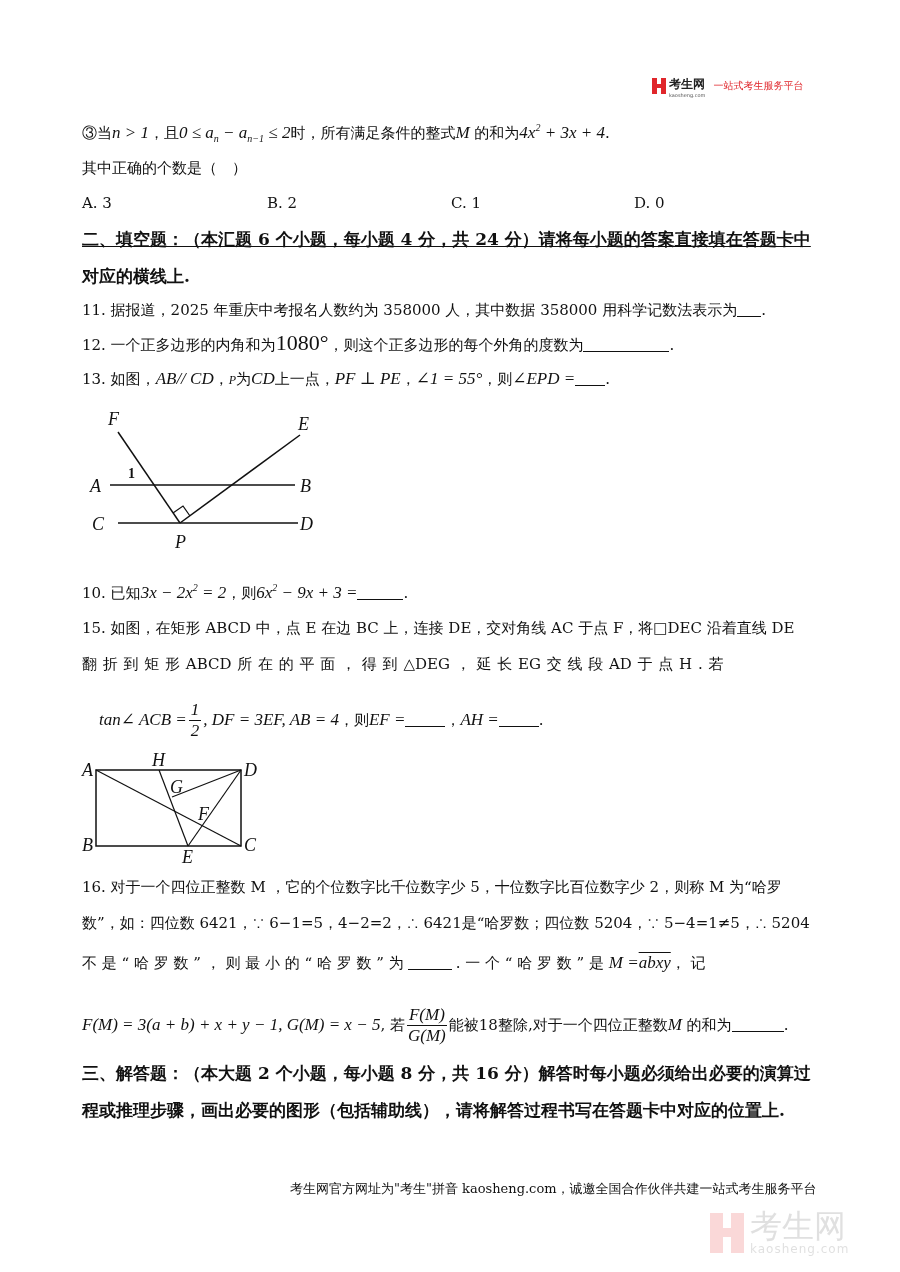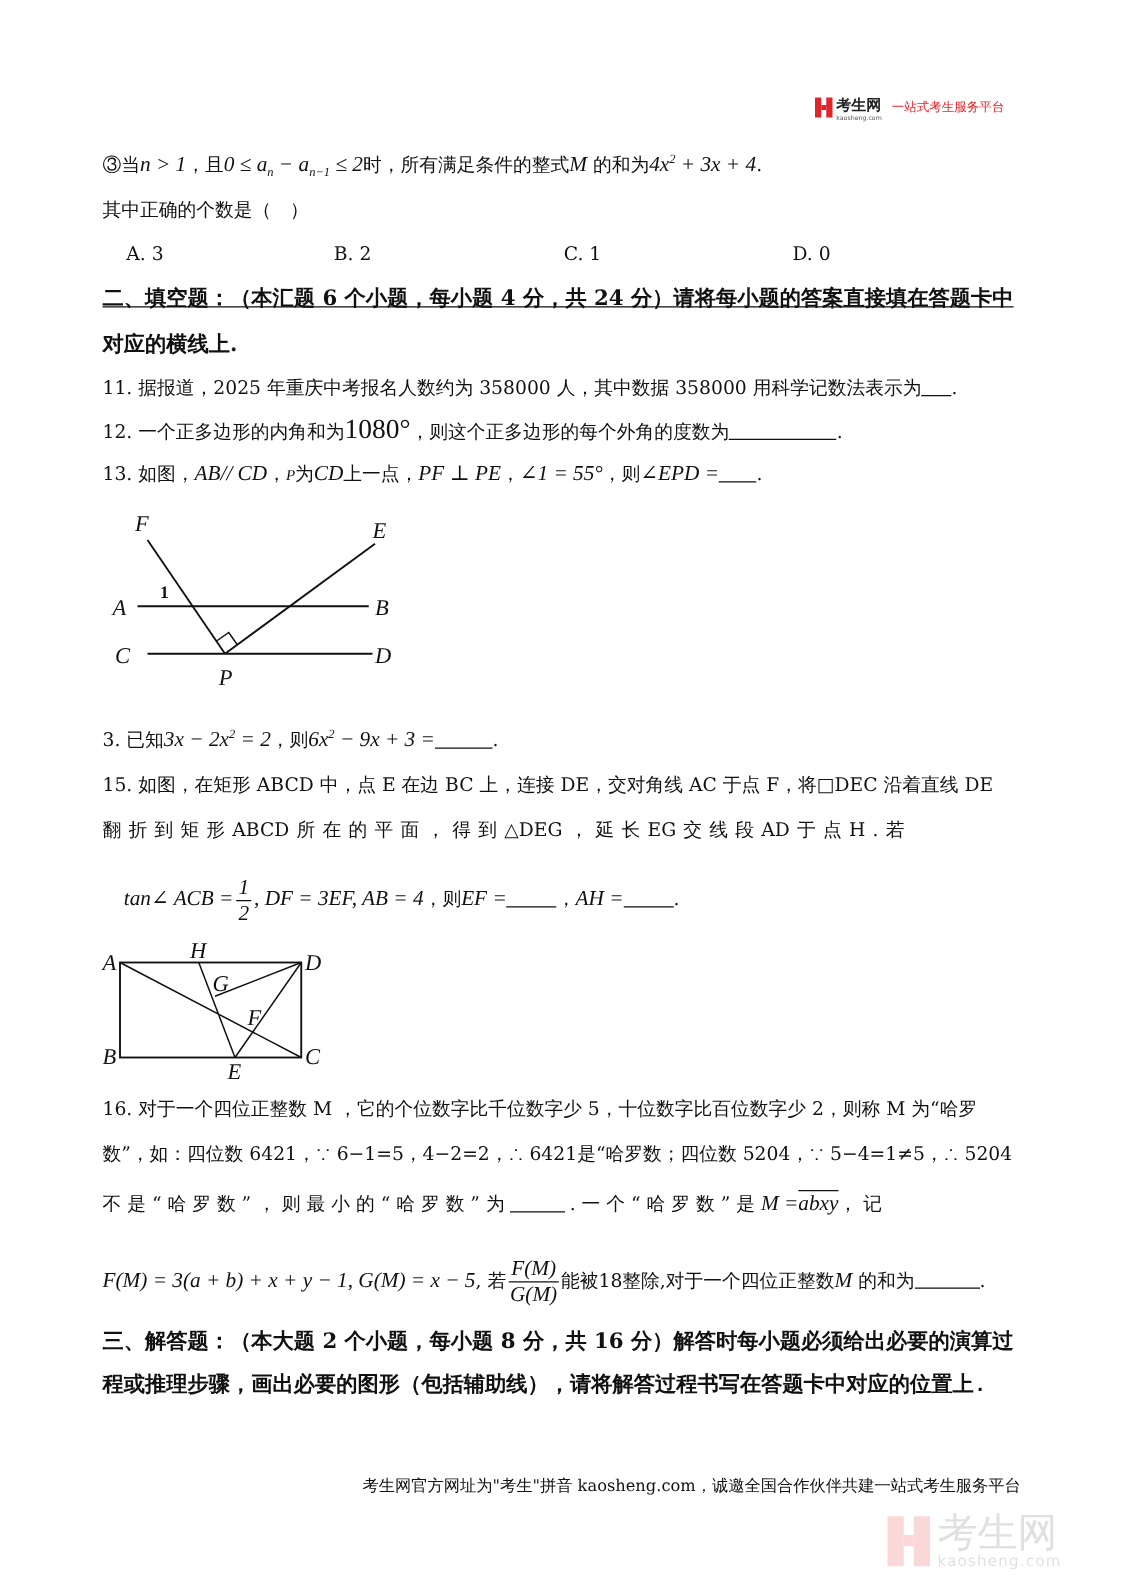--- a/index.html
+++ b/index.html
@@ -48,21 +48,21 @@
     <span class="logo-text">考生网</span>
     <span class="logo-sub">kaosheng.com</span>
   </div>
   <span class="slogan">一站式考生服务平台</span>
 </div>
 
 <div class="abs line" style="left:82px; top:118px;">
   <span>③当</span><span class="m">n &gt; 1</span><span>，且</span><span class="m"><span>0 ≤ a</span><sub>n</sub><span> − a</span><sub>n−1</sub><span> ≤ 2</span></span><span>时，所有满足条件的整式</span><span class="m">M</span><span> 的和为</span><span class="m"><span>4x</span><sup>2</sup><span> + 3x + 4</span></span><span>.</span>
 </div>
 <div class="abs line" style="left:82px; top:158px;">其中正确的个数是（　）</div>
-<div class="abs line" style="left:82px; top:193px;margin-left:19px;">A. 3</div>
+<div class="abs line" style="left:82px; top:193px;">A. 3</div>
 <div class="abs line" style="left:267px; top:193px;">B. 2</div>
 <div class="abs line" style="left:451px; top:193px;">C. 1</div>
 <div class="abs line" style="left:634px; top:193px;">D. 0</div>
 
 <div class="abs line bold" style="left:82px; top:229px;text-decoration:underline;">二、填空题：（本汇题 6 个小题，每小题 4 分，共 24 分）请将每小题的答案直接填在答题卡中</div>
 <div class="abs line bold" style="left:82px; top:266px;">对应的横线上.</div>
 
 <div class="abs line" style="left:82px; top:300px;">
   <span>11.  据报道，2025 年重庆中考报名人数约为 358000 人，其中数据 358000 用科学记数法表示为</span><span class="blank" style="width:24px;"></span><span>.</span>
 </div>
@@ -85,21 +85,21 @@
   <text x="218" y="25">E</text>
   <text x="10" y="87">A</text>
   <text x="220" y="87">B</text>
   <text x="12" y="125">C</text>
   <text x="220" y="125">D</text>
   <text x="95" y="143">P</text>
   <text x="48" y="73" style="font-style:normal; font-weight:bold; font-size:14px;">1</text>
 </svg>
 
 <div class="abs line" style="left:82px; top:578px;">
-  <span>3.  已知</span><span class="m"><span>3x − 2x</span><sup>2</sup><span> = 2</span></span><span>，则</span><span class="m"><span>6x</span><sup>2</sup><span> − 9x + 3 =</span></span><span class="blank" style="width:46px;"></span><span>.</span>
+  <span>10.  已知</span><span class="m"><span>3x − 2x</span><sup>2</sup><span> = 2</span></span><span>，则</span><span class="m"><span>6x</span><sup>2</sup><span> − 9x + 3 =</span></span><span class="blank" style="width:46px;"></span><span>.</span>
 </div>
 
 <div class="abs line" style="left:82px; top:618px;">15.  如图，在矩形 ABCD 中，点 E 在边 BC 上，连接 DE，交对角线 AC 于点 F，将□DEC 沿着直线 DE</div>
 <div class="abs line" style="left:82px; top:654px; word-spacing:1px;">翻 折 到 矩 形  ABCD  所 在 的 平 面 ， 得 到 △DEG ， 延 长  EG  交 线 段  AD  于 点  H  .  若</div>
 <div class="abs line" style="left:99px; top:700px;">
   <span class="m">tan∠ ACB =</span><span class="frac m"><span class="num">1</span><span>2</span></span><span class="m">, DF = 3EF, AB = 4</span><span>，则</span><span class="m">EF =</span><span class="blank" style="width:40px;"></span><span>，</span><span class="m">AH =</span><span class="blank" style="width:40px;"></span><span>.</span>
 </div>
 
 <svg class="abs" style="left:78px; top:752px;" width="195" height="115">
   <rect x="18" y="18" width="145" height="76" fill="none" stroke="#111" stroke-width="1.5"></rect>
@@ -121,21 +121,21 @@
 <div class="abs line" style="left:82px; top:913px;">数”，如：四位数 6421，∵ 6−1=5，4−2=2，∴ 6421是“哈罗数；四位数 5204，∵ 5−4=1≠5，∴ 5204</div>
 <div class="abs line" style="left:82px; top:953px;">
   <span>不 是 “ 哈 罗 数 ” ， 则 最 小 的 “ 哈 罗 数 ” 为</span><span class="blank" style="width:44px; margin:0 4px;"></span><span>.  一 个 “ 哈 罗 数 ” 是</span>
   <span class="m">M =</span><span class="m overline">abxy</span><span>，  记</span>
 </div>
 <div class="abs line" style="left:82px; top:1005px;">
   <span class="m">F(M) = 3(a + b) + x + y − 1, G(M) = x − 5</span><span>, 若</span><span class="frac m"><span class="num">F(M)</span><span>G(M)</span></span><span>能被18整除,对于一个四位正整数</span><span class="m">M</span><span> 的和为</span><span class="blank" style="width:52px;"></span><span>.</span>
 </div>
 
 <div class="abs line bold" style="left:82px; top:1063px;">三、解答题：（本大题 2 个小题，每小题 8 分，共 16 分）解答时每小题必须给出必要的演算过</div>
-<div class="abs line bold" style="left:82px; top:1100px;font-family:Liberation Mono, monospace;">程或推理步骤，画出必要的图形（包括辅助线），请将解答过程书写在答题卡中对应的位置上.</div>
+<div class="abs line bold" style="left:82px; top:1100px;">程或推理步骤，画出必要的图形（包括辅助线），请将解答过程书写在答题卡中对应的位置上.</div>
 
 <div class="abs footer">考生网官方网址为"考生"拼音 kaosheng.com，诚邀全国合作伙伴共建一站式考生服务平台</div>
 
 <div class="abs watermark">
   <div class="wm-mark">
     <div class="b1"></div>
       <div class="b2"></div>
       <div class="b3"></div>
   </div>
   <div>

